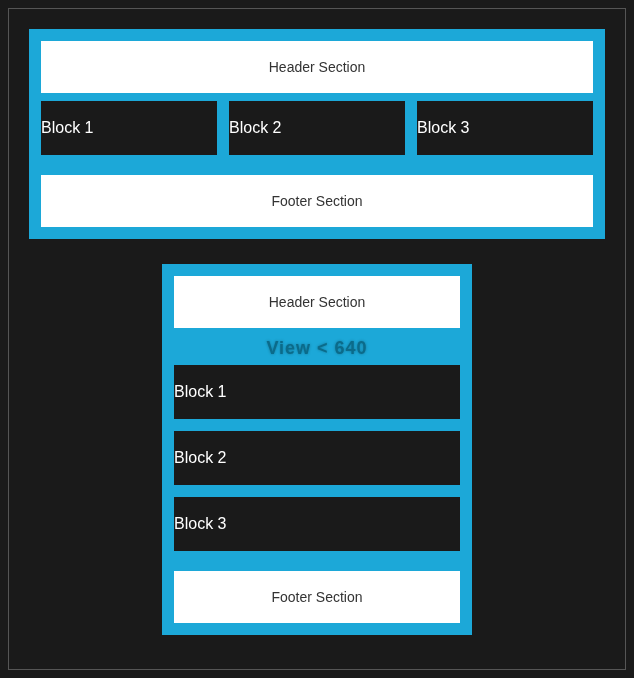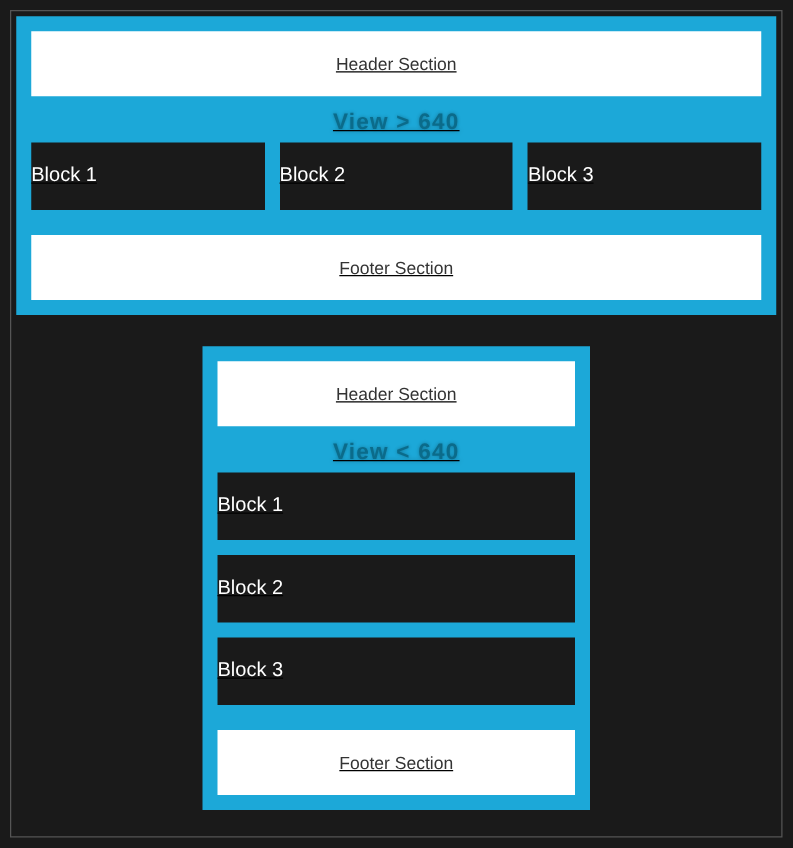--- a/index.html
+++ b/index.html
@@ -12,22 +12,21 @@
       font-family: Arial, sans-serif;
       width: 634px;
       height: 678px;
       padding: 8px;
       position: relative;
     }
     .outer-border {
       border: 1px solid #555;
       width: 100%;
       height: 100%;
-      padding: 4px;
-      text-decoration: underline;
+      padding: 20px;
     }
     .layout-wide {
       background: #1ca8d8;
       padding: 12px;
       margin-bottom: 25px;
     }
     .layout-narrow {
       background: #1ca8d8;
       padding: 12px;
       width: 310px;
@@ -80,21 +79,20 @@
       width: 100%;
     }
   </style>
 </head>
 <body>
 
 <div class="outer-border">
 
   <div class="layout-wide">
     <div class="header-box">Header Section</div>
-    <div class="view-label">View &gt; 640</div>
     <div class="blocks-row">
       <div class="block">Block 1</div>
       <div class="block">Block 2</div>
       <div class="block">Block 3</div>
     </div>
     <div class="footer-box">Footer Section</div>
   </div>
 
   <div class="layout-narrow">
     <div class="header-box">Header Section</div>

